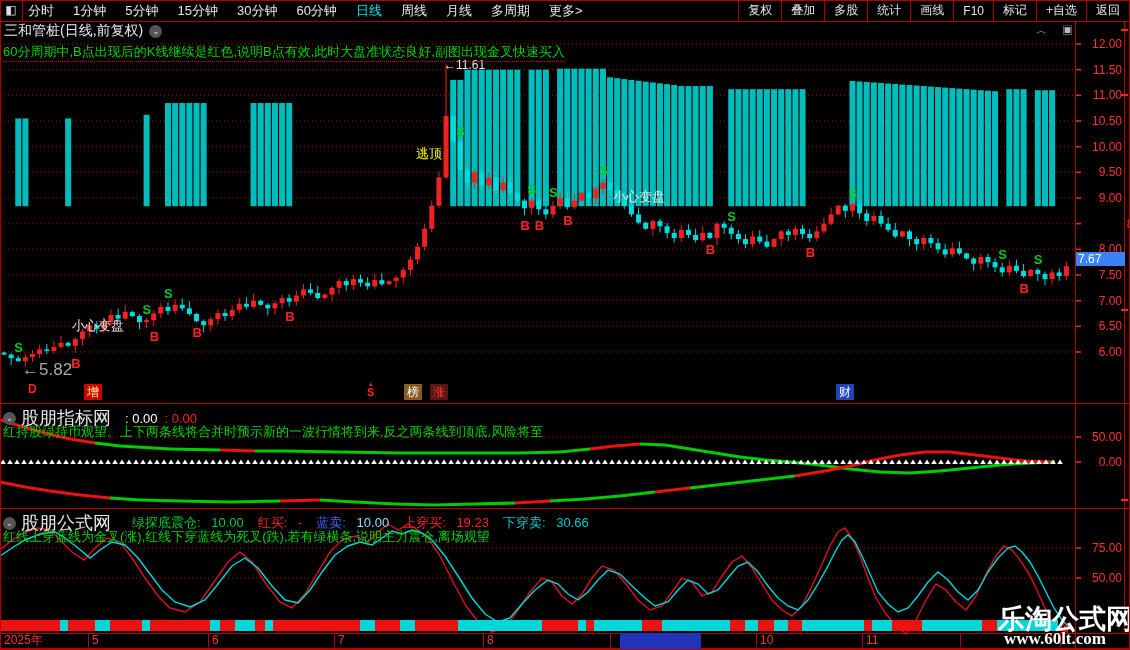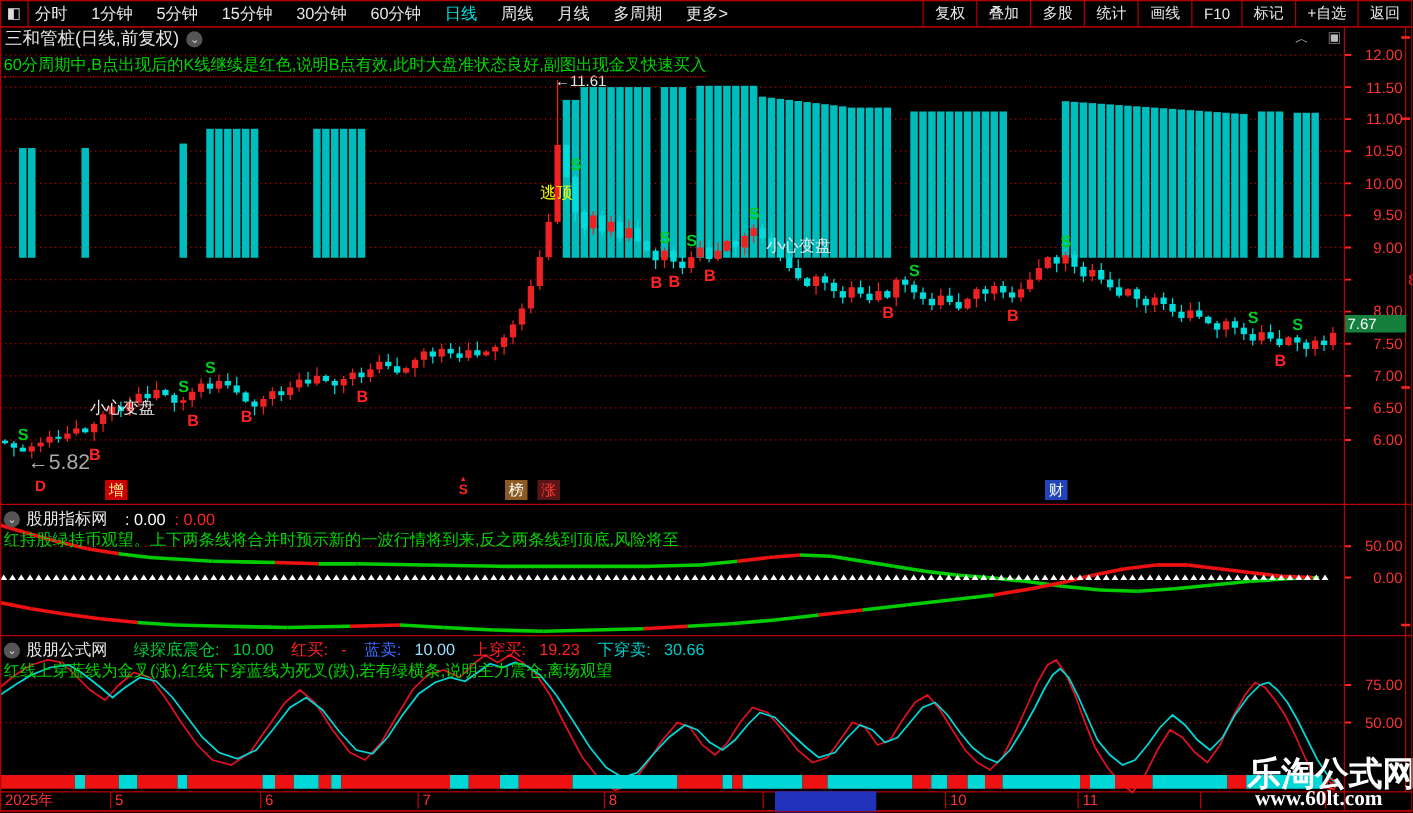--- a/index.html
+++ b/index.html
@@ -18,25 +18,25 @@
   
   #titlebar{position:absolute;left:0;top:22px;height:18px;z-index:10;display:flex;align-items:center;}
   #title-text{color:#e8e8e8;font-size:14px;margin-left:4px;white-space:nowrap;}
   .circle-ic{width:13px;height:13px;border-radius:50%;background:#555;color:#ddd;font-size:9px;line-height:12px;text-align:center;margin-left:6px;}
   #title-right-icons{position:absolute;left:1036px;top:23px;color:#bbb;font-size:11px;letter-spacing:6px;z-index:10;}
   
   .note-green{color:#00d400;font-size:13px;white-space:nowrap;z-index:8;}
   .underline-dot{border-bottom:1px dotted #e00000;padding-bottom:2px;}
   .axis-lab{color:#ff3232;font-size:12px;width:44px;text-align:right;z-index:6;}
   .chart-lab{white-space:nowrap;z-index:7;}
-  #cur-price{position:absolute;left:1076px;top:252px;width:47px;height:14px;background:#15803d;color:#fff;font-size:12px;line-height:14px;padding-left:2px;z-index:7;}
+  #cur-price{position:absolute;left:1076px;top:252px;width:47px;height:14px;background:#3b82f6;color:#fff;font-size:12px;line-height:14px;padding-left:2px;z-index:7;}
   .tagbox{position:absolute;top:384px;height:16px;font-size:12px;line-height:16px;padding:0 3px;z-index:8;}
   
   .phead{position:absolute;display:flex;align-items:center;z-index:8;white-space:nowrap;}
-  .phead .pname{color:#e8e8e8;font-size:13px;margin-left:5px;}
+  .phead .pname{color:#e8e8e8;font-size:18px;margin-left:5px;}
   .phead span{font-size:13px;margin-left:7px;}
   
   #dateaxis{position:absolute;left:0;top:633px;width:983px;height:15px;z-index:8;}
   .datelab{position:absolute;top:0;color:#ff3232;font-size:12px;line-height:15px;white-space:nowrap;}
   .datebox{background:#2233bb;color:#fff;padding:16px 3px;}
   
   #wm1{position:absolute;left:998px;top:601px;color:#fff;font-size:27px;font-weight:bold;z-index:40;white-space:nowrap;}
   #wm2{position:absolute;left:1004px;top:629px;color:#fff;font-size:17px;font-weight:bold;font-family:"Liberation Serif",serif;z-index:40;white-space:nowrap;}
   svg{position:absolute;left:0;top:0;z-index:2;}
 </style>
@@ -789,21 +789,21 @@
     <rect x="982" y="620" width="15" height="11" fill="#ee1111"></rect>
     <rect x="997" y="620" width="61" height="11" fill="#00d8d8"></rect>
     <text x="1060" y="631" fill="#ff2222" font-size="13">⊗</text>
   </svg>
 
 <div class="abs note-green" style="left:3px;top:43px;">
   <span class="underline-dot">60分周期中,B点出现后的K线继续是红色,说明B点有效,此时大盘准状态良好,副图出现金叉快速买入</span>
 </div>
 <div class="abs chart-lab" style="left:444px;top:58px;color:#e8e8e8;font-size:12px;">←11.61</div>
 <div class="abs chart-lab" style="left:22px;top:360px;color:#aaaaaa;font-size:17px;">←5.82</div>
-<div class="abs chart-lab" style="left:416px;top:145px;color:#ffff00;font-size:13px;margin-left:16px;">逃顶</div>
+<div class="abs chart-lab" style="left:416px;top:145px;color:#ffff00;font-size:13px;">逃顶</div>
 <div class="abs chart-lab" style="left:72px;top:317px;color:#e8e8e8;font-size:13px;">小心变盘</div>
 <div class="abs chart-lab" style="left:613px;top:188px;color:#e8e8e8;font-size:13px;">小心变盘</div>
 <div class="abs chart-lab" style="left:28px;top:382px;color:#ff2222;font-size:12px;font-weight:bold;">D</div>
 <div class="abs" id="sig-tag" style="left:367px;top:381px;z-index:8;text-align:center;line-height:1;">
     <div style="font-size:6px;color:#ff2222">▲</div>
     <div style="font-size:11px;font-weight:bold;color:#ff2222">S</div>
   </div>
 <div id="bottom-tags"></div>
 
 <div id="price-axis"></div>

